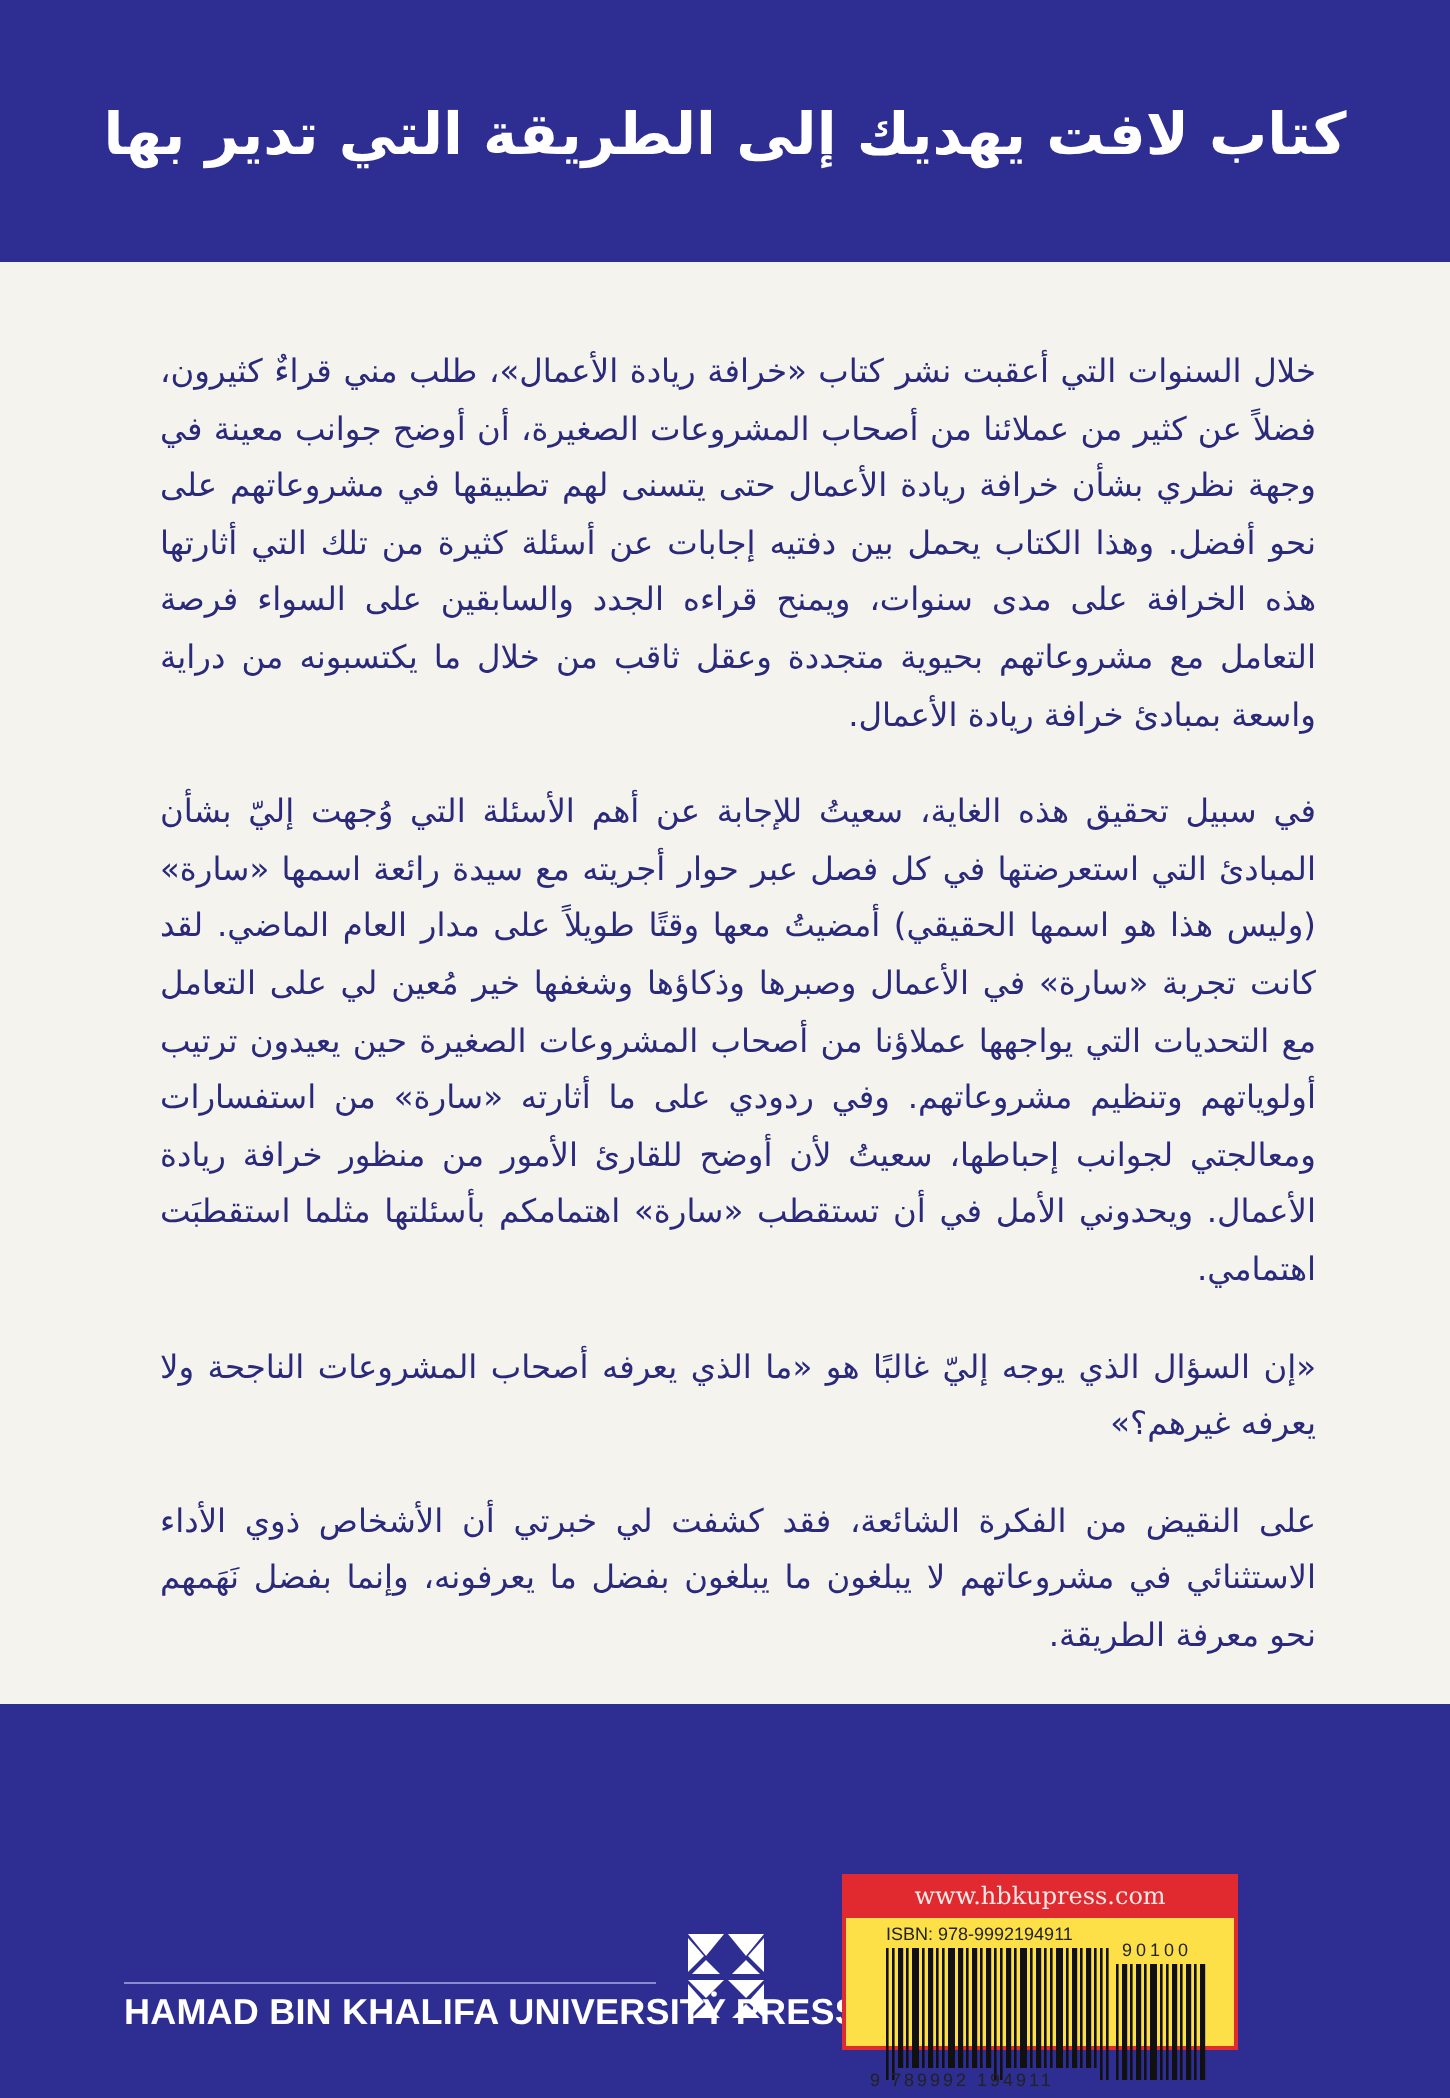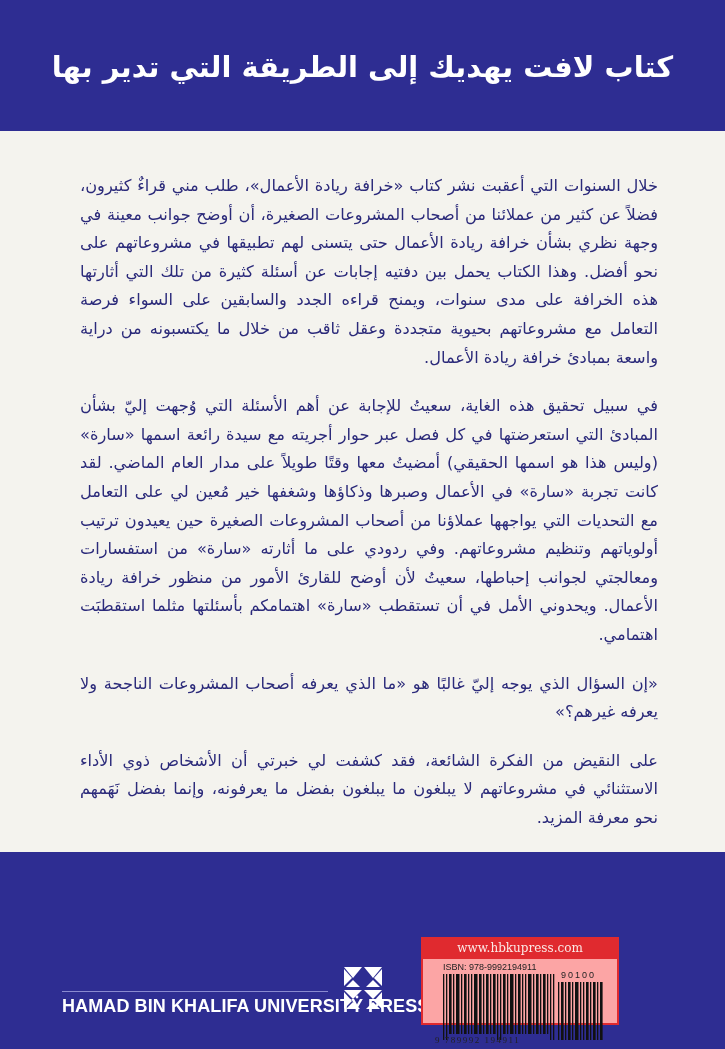--- a/index.html
+++ b/index.html
@@ -24,40 +24,40 @@
   }
   .body-text p { margin-bottom: 20px; text-align-last: right; }
   .body-text p.signature { margin-top: 30px; }
 
   .bottom-band {
     position: absolute; left: 0; top: 852px; width: 725px; height: 197px;
     background: #2e2d92;
   }
   .barcode-box {
     position: absolute; left: 421px; top: 85px; width: 198px; height: 88px;
-    background: #fca5a5; border: 2px solid #e02a2f; border-top: none;
+    background: #fde047; border: 2px solid #e02a2f; border-top: none;
   }
   .barcode-box .url-strip {
     position: absolute; left: -2px; top: 0; width: 198px; height: 22px;
     background: #e02a2f; color: #fbe9e6;
     font-family: "DejaVu Serif", serif; font-size: 12px; line-height: 22px; text-align: center;
   }
   .barcode-box .isbn {
     position: absolute; left: 20px; top: 25px;
     font-family: "Liberation Sans", sans-serif; font-size: 9px; color: #222;
   }
   .barcode-box .addon-num {
     position: absolute; left: 138px; top: 33px;
     font-family: Liberation Sans, sans-serif; font-size: 9px; color: #222; letter-spacing: 2px;
   }
   .bars-main { position: absolute; left: 20px; top: 37px; width: 113px; height: 66px; }
   .bars-addon { position: absolute; left: 135px; top: 45px; width: 46px; height: 58px; }
   .barcode-box .digits {
     position: absolute; left: 12px; top: 98px; width: 125px;
-    font-family: Liberation Serif, serif; font-size: 9px; color: #222; letter-spacing: 1.5px;
+    font-family: Liberation Sans, sans-serif; font-size: 9px; color: #222; letter-spacing: 1.5px;
     background: transparent;
   }
 
   .publisher {
     position: absolute; left: 60px; top: 108px; width: 330px; height: 60px;
   }
   .publisher .ar-name {
     position: absolute; right: 52px; top: 2px; direction: rtl;
     color: #ffffff; font-size: 19px; font-weight: bold; white-space: nowrap;
   }
@@ -75,21 +75,21 @@
 <body>
 
 <header class="top-band">
   <div class="tagline">كتاب لافت يهديك إلى الطريقة التي تدير بها</div>
 </header>
 
 <main class="body-text">
   <p>خلال السنوات التي أعقبت نشر كتاب «خرافة ريادة الأعمال»، طلب مني قراءٌ كثيرون، فضلاً عن كثير من عملائنا من أصحاب المشروعات الصغيرة، أن أوضح جوانب معينة في وجهة نظري بشأن خرافة ريادة الأعمال حتى يتسنى لهم تطبيقها في مشروعاتهم على نحو أفضل. وهذا الكتاب يحمل بين دفتيه إجابات عن أسئلة كثيرة من تلك التي أثارتها هذه الخرافة على مدى سنوات، ويمنح قراءه الجدد والسابقين على السواء فرصة التعامل مع مشروعاتهم بحيوية متجددة وعقل ثاقب من خلال ما يكتسبونه من دراية واسعة بمبادئ خرافة ريادة الأعمال.</p>
   <p>في سبيل تحقيق هذه الغاية، سعيتُ للإجابة عن أهم الأسئلة التي وُجهت إليّ بشأن المبادئ التي استعرضتها في كل فصل عبر حوار أجريته مع سيدة رائعة اسمها «سارة» (وليس هذا هو اسمها الحقيقي) أمضيتُ معها وقتًا طويلاً على مدار العام الماضي. لقد كانت تجربة «سارة» في الأعمال وصبرها وذكاؤها وشغفها خير مُعين لي على التعامل مع التحديات التي يواجهها عملاؤنا من أصحاب المشروعات الصغيرة حين يعيدون ترتيب أولوياتهم وتنظيم مشروعاتهم. وفي ردودي على ما أثارته «سارة» من استفسارات ومعالجتي لجوانب إحباطها، سعيتُ لأن أوضح للقارئ الأمور من منظور خرافة ريادة الأعمال. ويحدوني الأمل في أن تستقطب «سارة» اهتمامكم بأسئلتها مثلما استقطبَت اهتمامي.</p>
   <p>«إن السؤال الذي يوجه إليّ غالبًا هو «ما الذي يعرفه أصحاب المشروعات الناجحة ولا يعرفه غيرهم؟»</p>
-  <p>على النقيض من الفكرة الشائعة، فقد كشفت لي خبرتي أن الأشخاص ذوي الأداء الاستثنائي في مشروعاتهم لا يبلغون ما يبلغون بفضل ما يعرفونه، وإنما بفضل نَهَمهم نحو معرفة المزيد.</p>
+  <p>على النقيض من الفكرة الشائعة، فقد كشفت لي خبرتي أن الأشخاص ذوي الأداء الاستثنائي في مشروعاتهم لا يبلغون ما يبلغون بفضل ما يعرفونه، وإنما بفضل نَهَمهم نحو معرفة الطريقة.</p>
   <p class="signature">– من مقدمة المؤلف</p>
 </main>
 
 <footer class="bottom-band">
   <div class="publisher">
     <div class="rule"></div>
     <div class="en-name">HAMAD BIN KHALIFA UNIVERSITY PRESS</div>
     <svg class="logo" viewBox="0 0 40 44">
       <g fill="#ffffff">
         <polygon points="1,1 19,1 10,12"></polygon>

